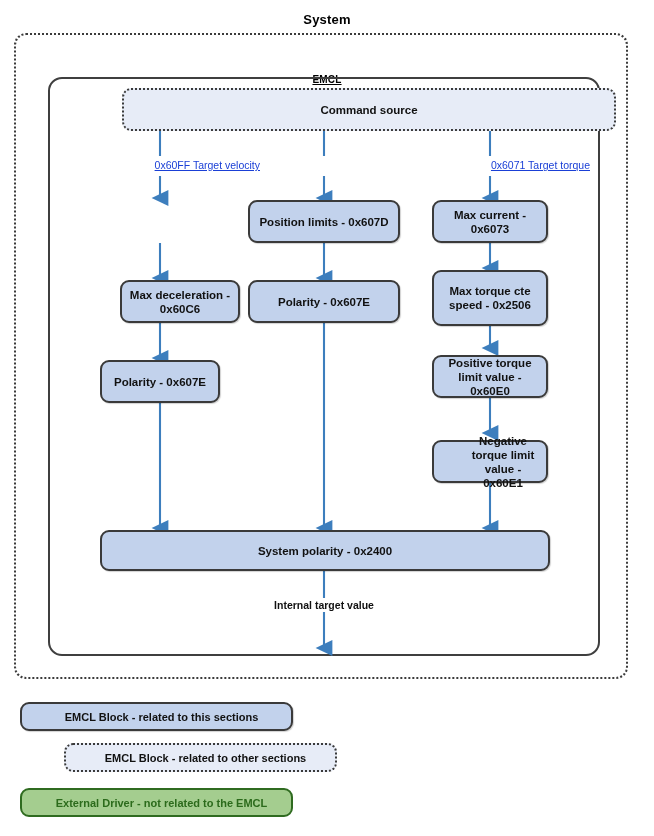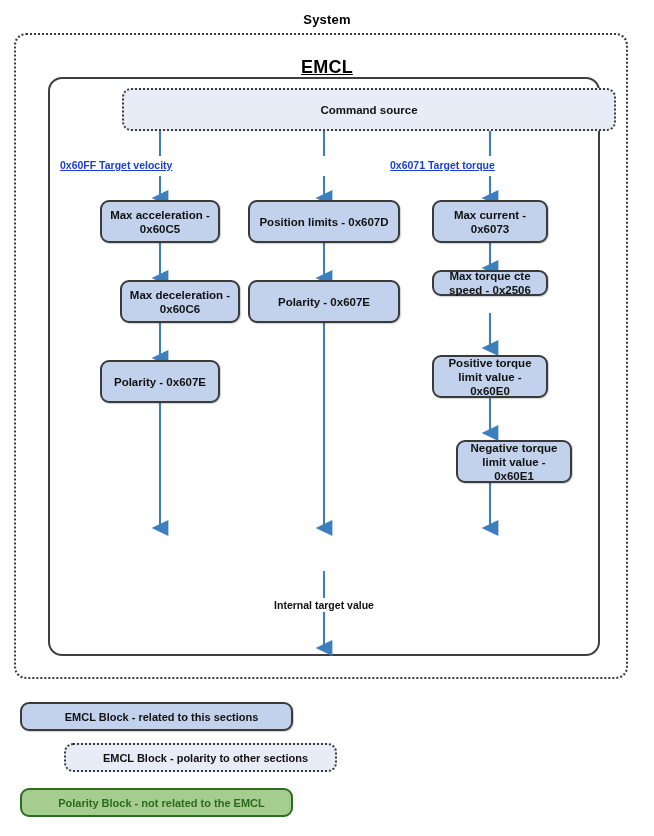--- a/index.html
+++ b/index.html
@@ -9,21 +9,21 @@
     color:#000;
   }
   #canvas{position:absolute;inset:0;}
 
   
   .title{
     position:absolute;width:100%;text-align:center;
     font-weight:bold;font-size:13px;letter-spacing:.2px;
   }
   #driver-title{top:12px;}
-  #emcl-title{top:57px;font-size:18px;text-decoration:underline;}
+  #emcl-title{top:74px;font-size:10px;text-decoration:underline;}
 
   
   .outer-dotted{
     position:absolute;left:14px;top:33px;width:614px;height:646px;
     border:2px dotted #3b3b3b;border-radius:12px;background:transparent;
     box-sizing:border-box;
   }
   .emcl-solid{
     position:absolute;left:48px;top:77px;width:552px;height:579px;
     border:2px solid #3f3f3f;border-radius:14px;background:transparent;
@@ -43,21 +43,21 @@
   }
   .blk-dotted{
     background:#e7ecf7;border:2px dotted #3a3a3a;color:#111;margin-left:44px;
   }
   .blk-green{
     background:#a4cd8f;border:2px solid #2f6b20;color:#2c6b1c;
   }
 
   
   .link-label{
-    position:absolute;text-align:left;font-size:10.5px;font-weight:bold;
+    position:absolute;text-align:right;font-size:10.5px;font-weight:normal;
     color:#1a3fd6;text-decoration:underline;cursor:pointer;white-space:nowrap;
   }
 
   
   .caption{
     position:absolute;text-align:center;font-size:10.5px;font-weight:bold;color:#111;
     white-space:nowrap;
   }
 
   
@@ -113,43 +113,43 @@
 
       <line x1="324" y1="571" x2="324" y2="598"></line>
       <line x1="324" y1="612" x2="324" y2="648" marker-end="url(#ah)"></line>
     </g>
   </svg>
 
   <div class="block blk-dotted" style="left:78px;top:88px;width:494px;height:43px;">Command source</div>
 
   <div class="link-label" style="left:60px;top:159px;width:200px;">0x60FF Target velocity</div>
 
-  <div class="block blk-blue" style="left:100px;top:200px;width:120px;height:43px;">Max acceleration - 0x60C5</div>
 
   <div class="block blk-blue" style="left:100px;top:280px;width:120px;height:43px;margin-left:20px;">Max deceleration - 0x60C6</div>
 
   <div class="block blk-blue" style="left:100px;top:360px;width:120px;height:43px;">Polarity - 0x607E</div>
 
 
   <div class="block blk-blue" style="left:248px;top:200px;width:152px;height:43px;">Position limits - 0x607D</div>
 
   <div class="block blk-blue" style="left:248px;top:280px;width:152px;height:43px;">Polarity - 0x607E</div>
 
   <div class="link-label" style="left:390px;top:159px;width:200px;">0x6071 Target torque</div>
 
   <div class="block blk-blue" style="left:432px;top:200px;width:116px;height:43px;">Max current - 0x6073</div>
 
-  <div class="block blk-blue" style="left:432px;top:270px;width:116px;height:26px;text-align:center;">Max torque cte speed - 0x2506</div>
+  <div class="block blk-blue" style="left:432px;top:270px;width:116px;height:56px;text-align:center;">Max torque cte speed - 0x2506</div>
 
   <div class="block blk-blue" style="left:432px;top:355px;width:116px;height:43px;">Positive torque limit value - 0x60E0</div>
 
-  <div class="block blk-blue" style="left:456px;top:440px;width:116px;height:43px;">Negative torque limit value - 0x60E1</div>
+  <div class="block blk-blue" style="left:432px;top:440px;width:116px;height:43px;padding-left:32px;">Negative torque limit value - 0x60E1</div>
 
+  <div class="block blk-blue" style="left:100px;top:530px;width:450px;height:41px;">System polarity - 0x2400</div>
 
   <div class="caption" style="left:224px;top:599px;width:200px;">Internal target value</div>
 
   <div class="block blk-blue legend-item" style="top:702px;">EMCL Block - related to this sections</div>
 
-  <div class="block blk-dotted legend-item" style="top:743px;">EMCL Block - polarity to other sections</div>
+  <div class="block blk-dotted legend-item" style="top:743px;">EMCL Block - related to other sections</div>
 
-  <div class="block blk-green legend-item" style="top:788px;">Polarity Block - not related to the EMCL</div>
+  <div class="block blk-green legend-item" style="top:788px;">External Driver - not related to the EMCL</div>
 
 </div>
 
 </body></html>

